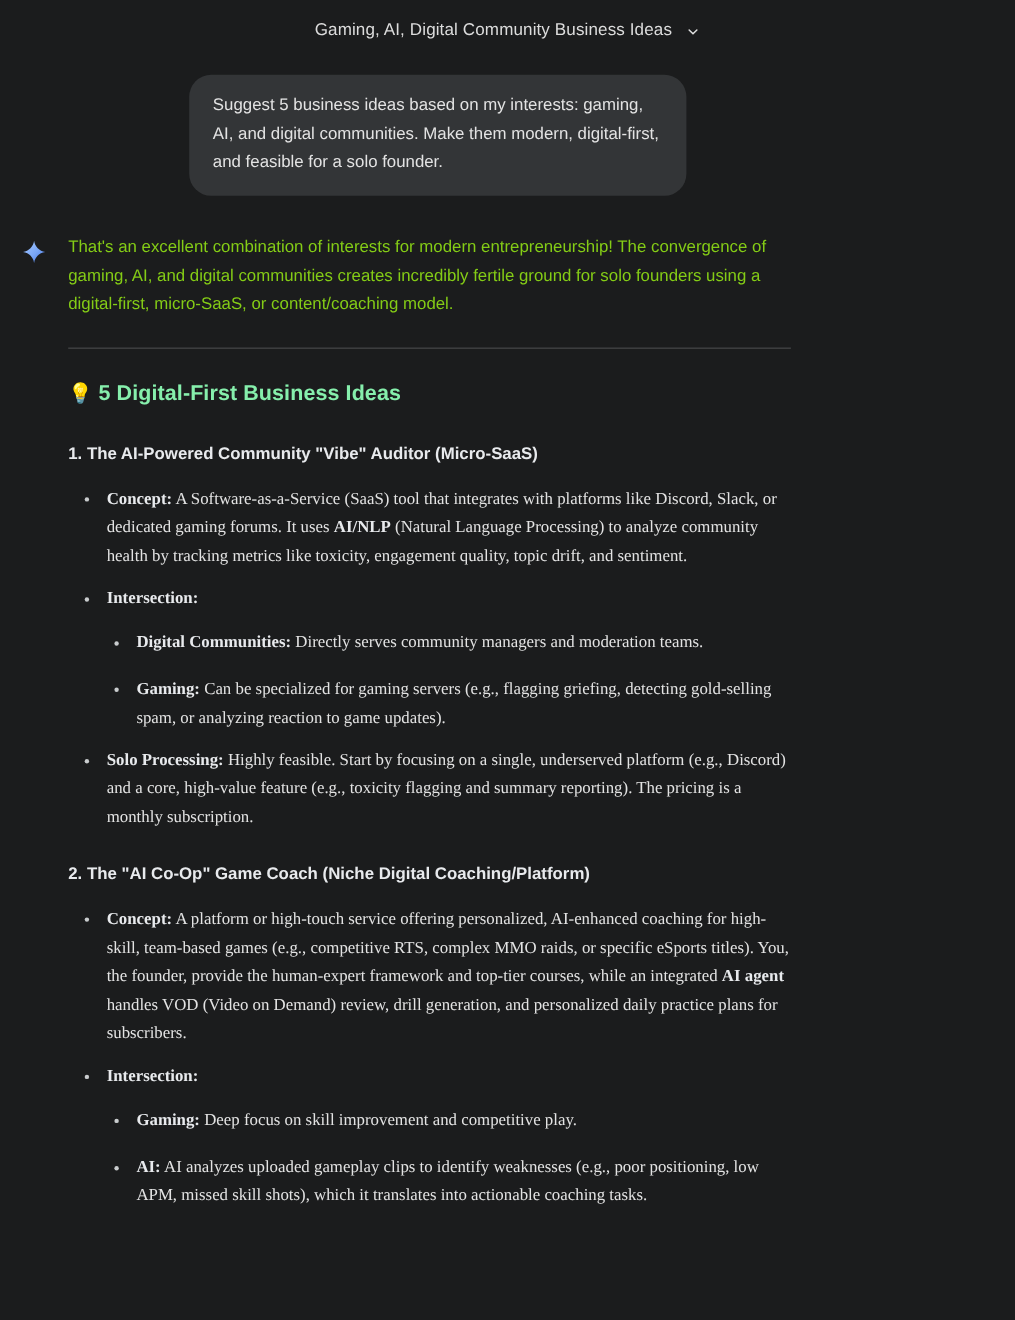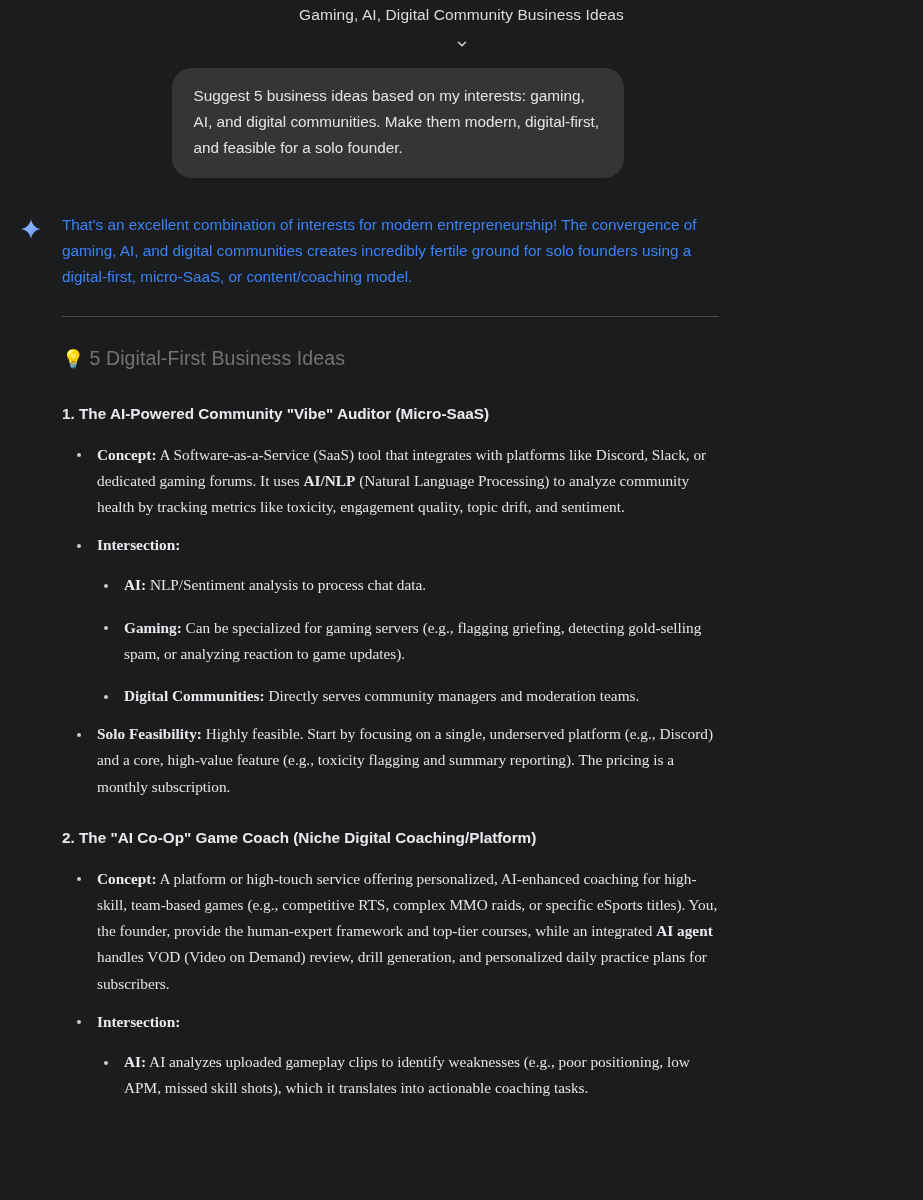--- a/index.html
+++ b/index.html
@@ -18,21 +18,20 @@
   }
 
   
   .chat-header {
     height: 40px;
     display: flex;
     align-items: center;
     justify-content: center;
     gap: 12px;
     padding-top: 16px;
-    flex-direction: column;
   }
   .chat-title {
     font-size: 15.5px;
     color: #dcdcdc;
     letter-spacing: 0.1px;
     white-space: nowrap;
   }
   .chevron-down {
     width: 14px;
     height: 14px;
@@ -84,34 +83,34 @@
     display: block;
   }
   .model-body {
     width: 660px;
     padding-right: 0;
   }
   .model-body p {
     margin: 0 0 22px 0;
     font-size: 15.3px;
     line-height: 26.2px;
-    color: #3b82f6;
+    color: #84cc16;
   }
 
   hr.rule {
     border: none;
     border-top: 1px solid #4a4c4e;
     margin: 25px 0 28px 0;
     width: 657px;
   }
 
   h2.section-title {
     font-size: 19.5px;
-    font-weight: normal;
-    color: #737373;
+    font-weight: bold;
+    color: #86efac;
     margin: 0 0 30px 0;
     letter-spacing: 0.1px;
     line-height: 26px;
   }
   h2.section-title .emoji { font-size: 18px; margin-right: 5px; }
 
   h3.idea-title {
     font-size: 15.3px;
     font-weight: bold;
     color: #e8eaed;
@@ -230,40 +229,40 @@
 
       <div class="idea-block">
         <h3 class="idea-title">1. The AI-Powered Community "Vibe" Auditor (Micro-SaaS)</h3>
         <ul class="lvl1">
           <li>
             <b>Concept:</b><span> A Software-as-a-Service (SaaS) tool that integrates with platforms like Discord, Slack, or dedicated gaming forums. It uses </span><b>AI/NLP</b><span> (Natural Language Processing) to analyze community health by tracking metrics like toxicity, engagement quality, topic drift, and sentiment.</span>
           </li>
           <li>
             <b>Intersection:</b>
             <ul class="lvl2">
-              <li><b>AI:</b><span> NLP/Sentiment analysis to process chat data.</span></li>
+              <li><b>Digital Communities:</b><span> Directly serves community managers and moderation teams.</span></li>
               <li><b>Gaming:</b><span> Can be specialized for gaming servers (e.g., flagging griefing, detecting gold-selling spam, or analyzing reaction to game updates).</span></li>
-              <li><b>Digital Communities:</b><span> Directly serves community managers and moderation teams.</span></li>
             </ul>
           </li>
           <li>
-            <b>Solo Feasibility:</b><span> Highly feasible. Start by focusing on a single, underserved platform (e.g., Discord) and a core, high-value feature (e.g., toxicity flagging and summary reporting). The pricing is a monthly subscription.</span>
+            <b>Solo Processing:</b><span> Highly feasible. Start by focusing on a single, underserved platform (e.g., Discord) and a core, high-value feature (e.g., toxicity flagging and summary reporting). The pricing is a monthly subscription.</span>
           </li>
         </ul>
       </div>
 
       <div class="idea-block">
         <h3 class="idea-title">2. The "AI Co-Op" Game Coach (Niche Digital Coaching/Platform)</h3>
         <ul class="lvl1">
           <li>
             <b>Concept:</b><span> A platform or high-touch service offering personalized, AI-enhanced coaching for high-skill, team-based games (e.g., competitive RTS, complex MMO raids, or specific eSports titles). You, the founder, provide the human-expert framework and top-tier courses, while an integrated </span><b>AI agent</b><span> handles VOD (Video on Demand) review, drill generation, and personalized daily practice plans for subscribers.</span>
           </li>
           <li>
             <b>Intersection:</b>
             <ul class="lvl2">
+              <li><b>Gaming:</b><span> Deep focus on skill improvement and competitive play.</span></li>
               <li><b>AI:</b><span> AI analyzes uploaded gameplay clips to identify weaknesses (e.g., poor positioning, low APM, missed skill shots), which it translates into actionable coaching tasks.</span></li>
 
             </ul>
           </li>
 
         </ul>
       </div>
 
     </div>
   </div>

